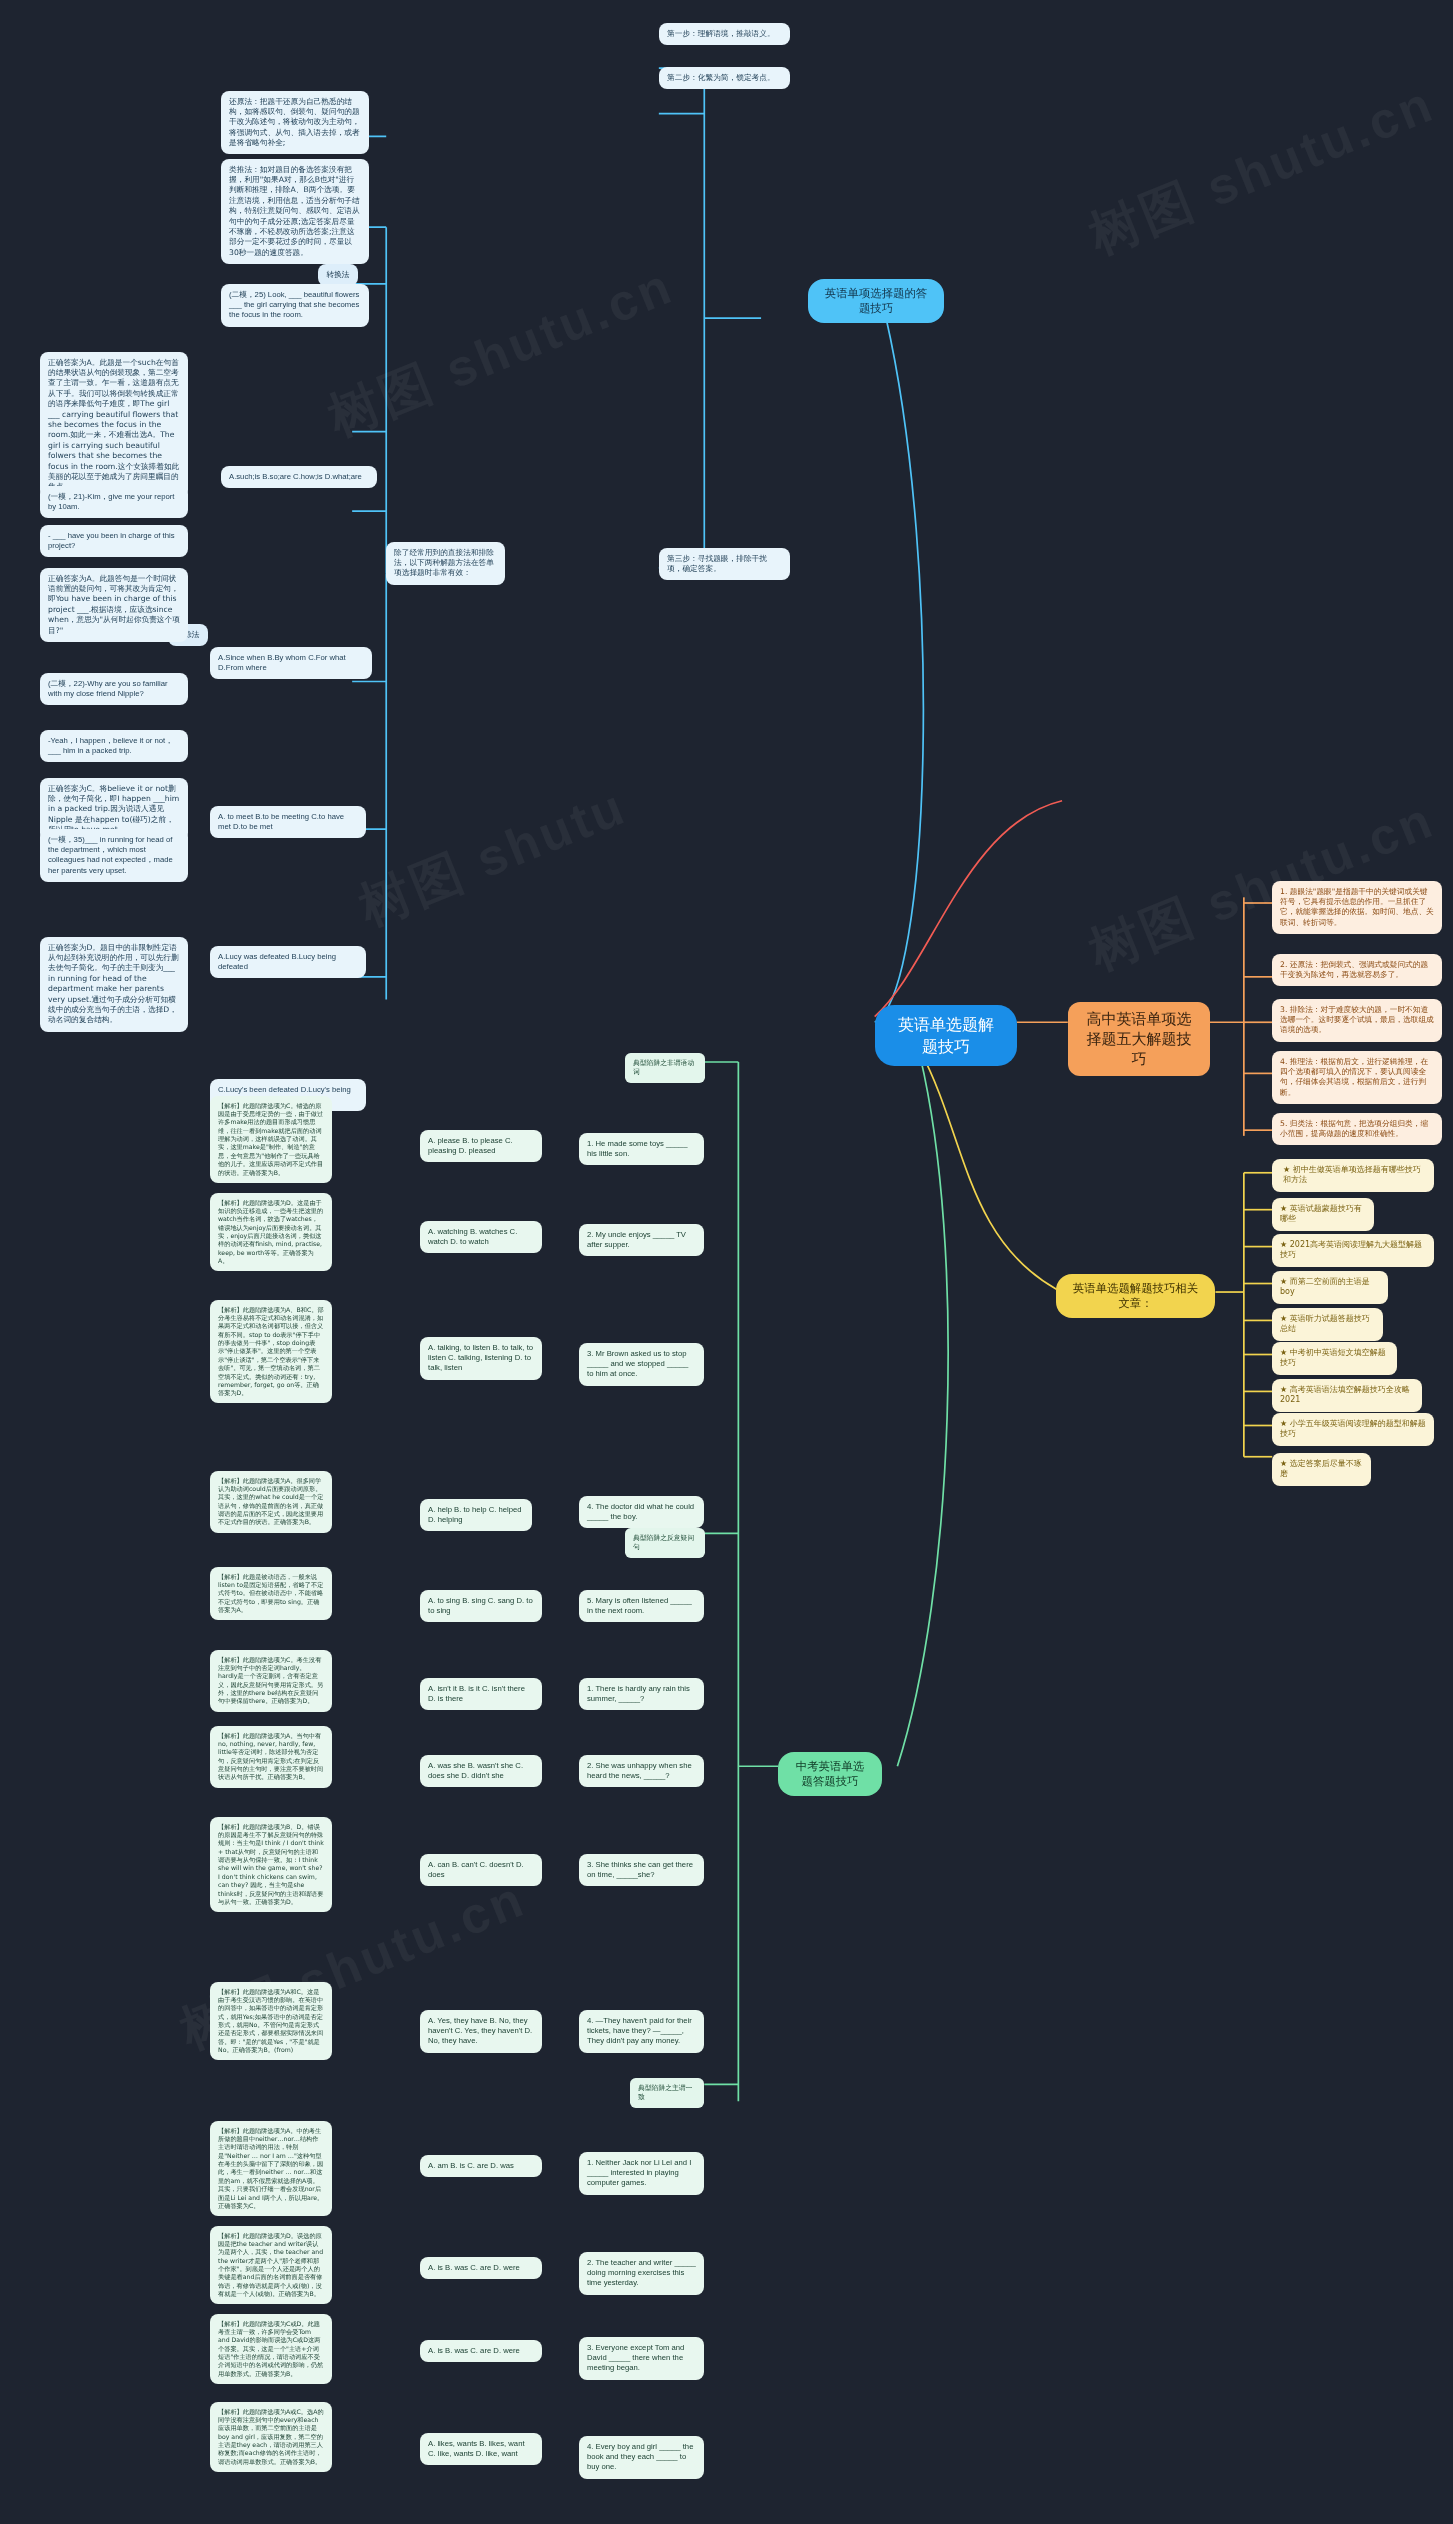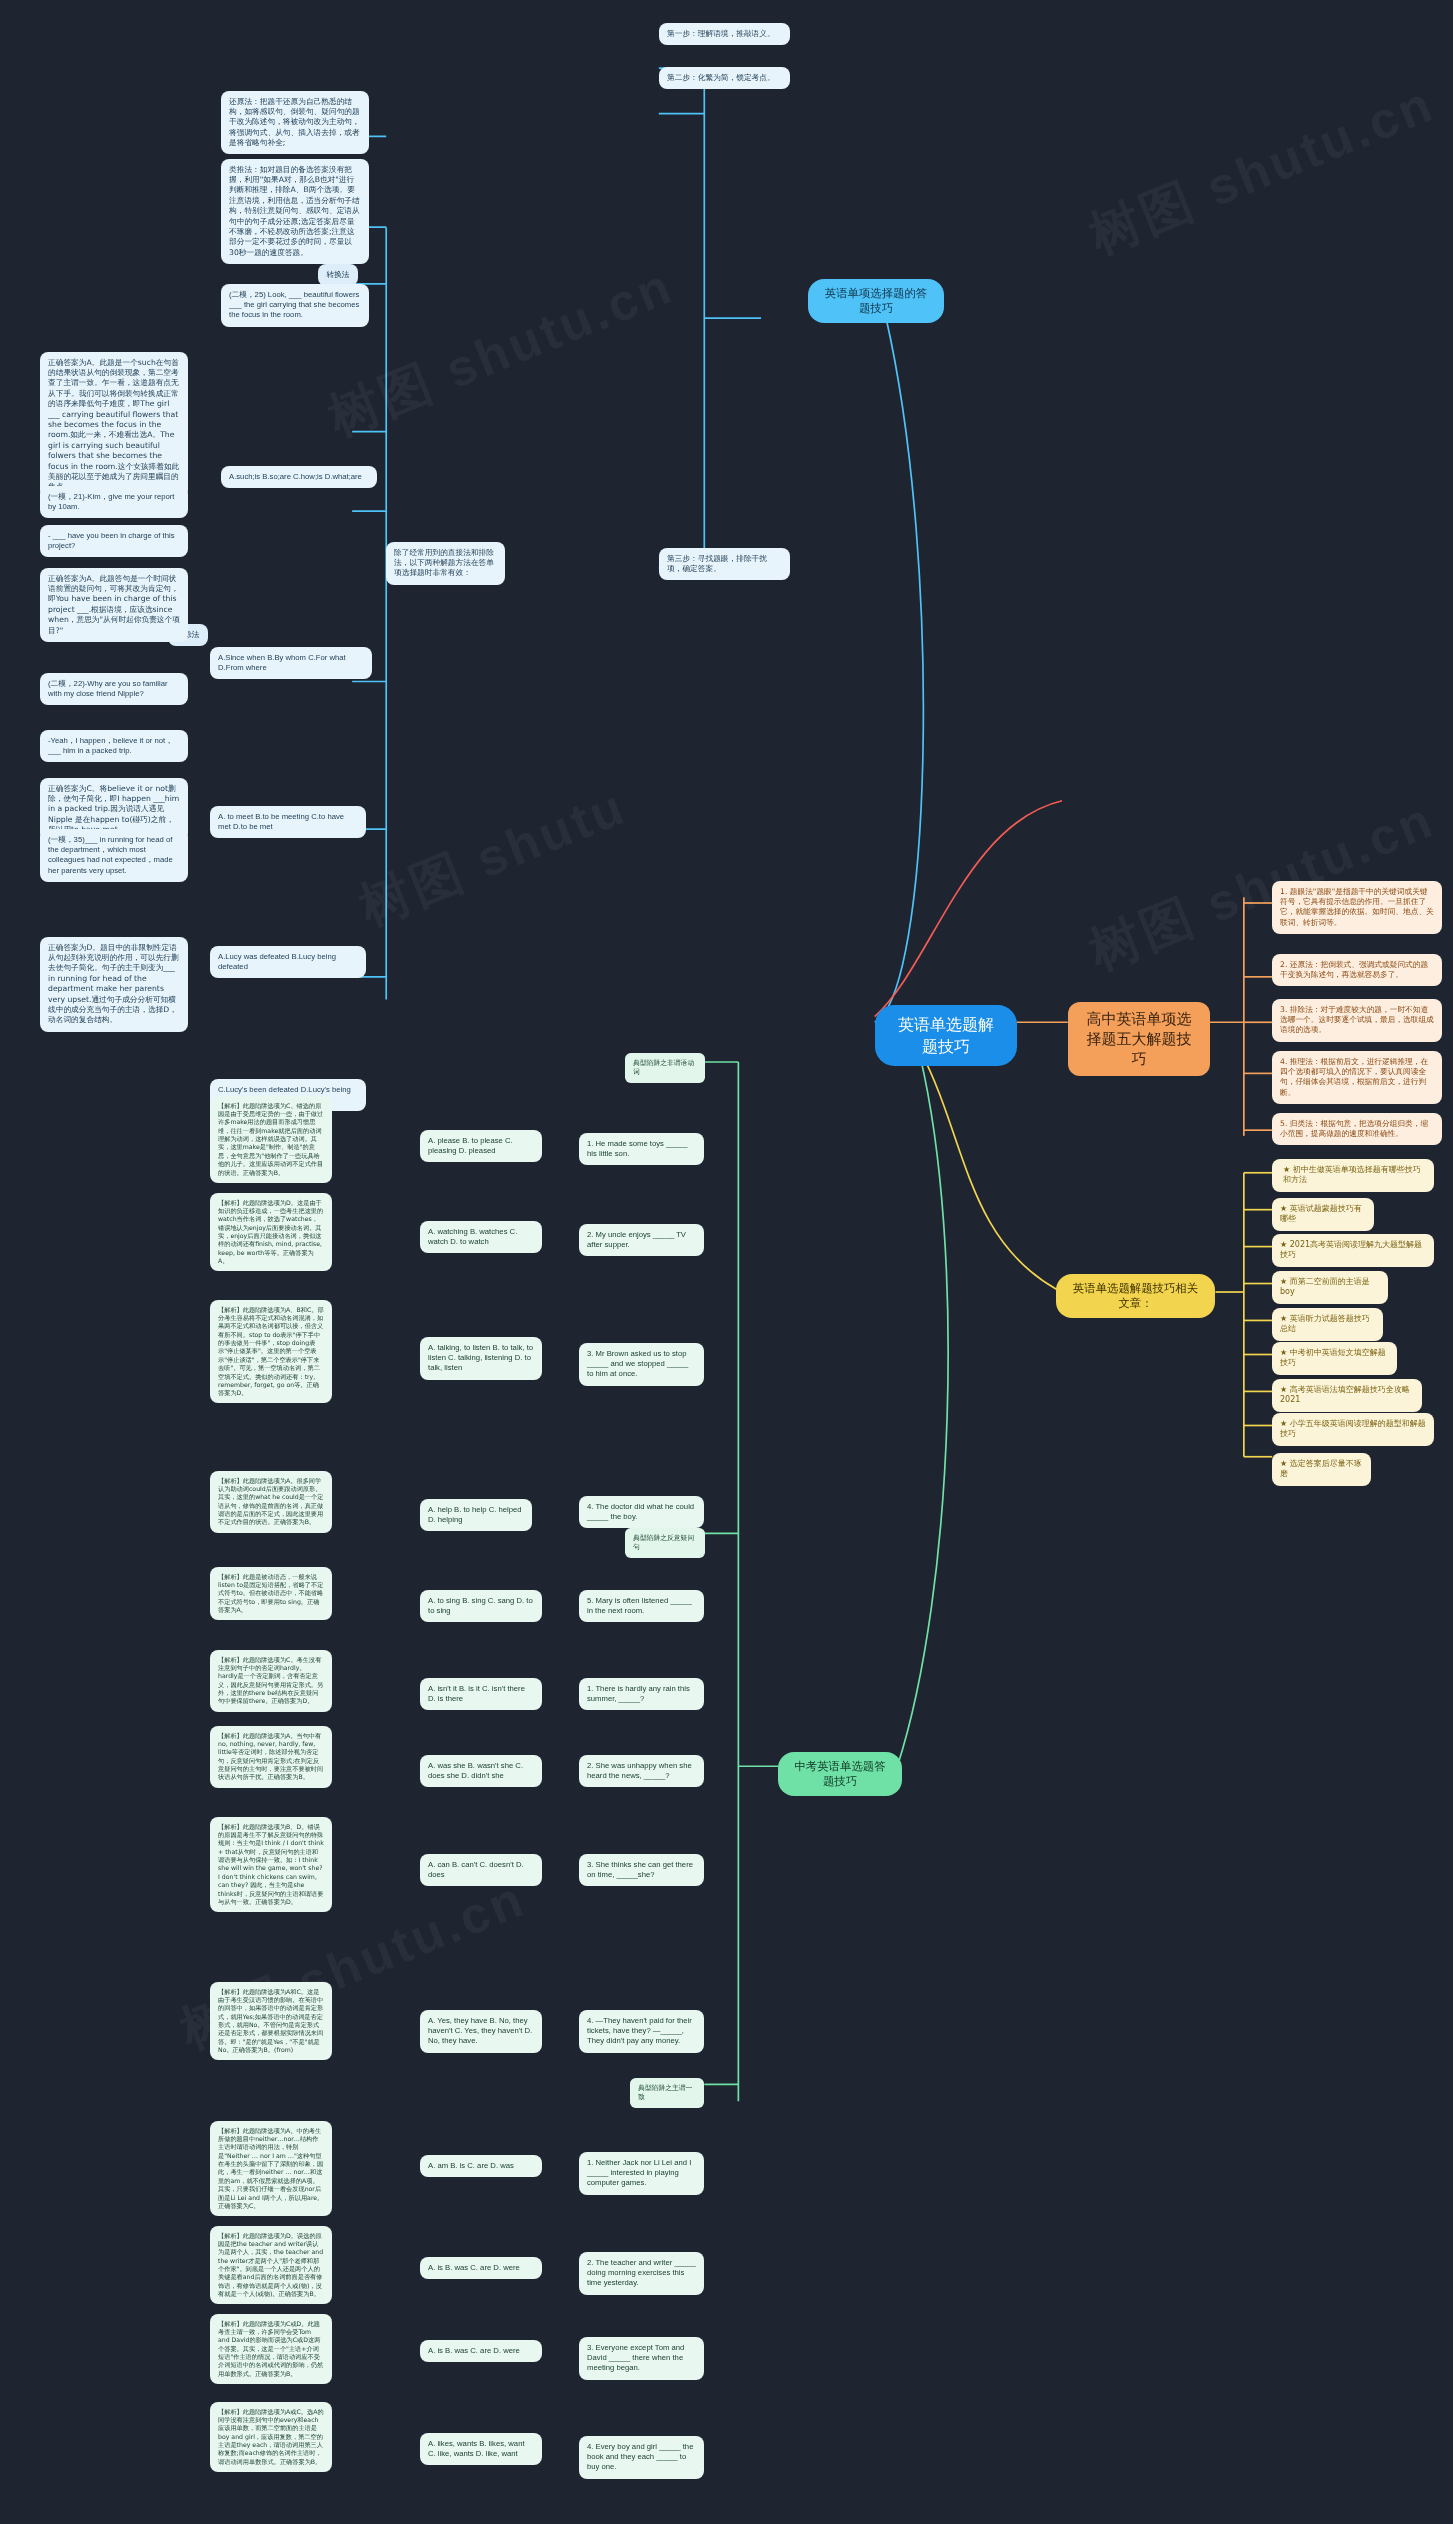--- a/index.html
+++ b/index.html
@@ -148,21 +148,21 @@
   <div class="node n-yellow-leaf cjk" style="left:1272px; top:1159px; width:162px;padding-left:11px;">★ 初中生做英语单项选择题有哪些技巧和方法</div>
   <div class="node n-yellow-leaf cjk" style="left:1272px; top:1198px; width:102px;">★ 英语试题蒙题技巧有哪些</div>
   <div class="node n-yellow-leaf cjk" style="left:1272px; top:1234px; width:162px;">★ 2021高考英语阅读理解九大题型解题技巧</div>
   <div class="node n-yellow-leaf cjk" style="left:1272px; top:1271px; width:116px;">★ 而第二空前面的主语是boy</div>
   <div class="node n-yellow-leaf cjk" style="left:1272px; top:1308px; width:111px;">★ 英语听力试题答题技巧总结</div>
   <div class="node n-yellow-leaf cjk" style="left:1272px; top:1342px; width:125px;">★ 中考初中英语短文填空解题技巧</div>
   <div class="node n-yellow-leaf cjk" style="left:1272px; top:1379px; width:150px;">★ 高考英语语法填空解题技巧全攻略2021</div>
   <div class="node n-yellow-leaf cjk" style="left:1272px; top:1413px; width:162px;">★ 小学五年级英语阅读理解的题型和解题技巧</div>
   <div class="node n-yellow-leaf cjk" style="left:1272px; top:1453px; width:99px;">★ 选定答案后尽量不琢磨</div>
 
-  <div class="node n-green-pill cjk" style="left:778px; top:1752px; width:124px;">中考英语单选题答题技巧</div>
+  <div class="node n-green-pill cjk" style="left:778px; top:1752px; width:104px;">中考英语单选题答题技巧</div>
 
   <div class="node n-green-sub cjk" style="left:625px; top:1053px; width:80px; font-size:6.8px;">典型陷阱之非谓语动词</div>
 
   <div class="node n-green-leaf" style="left:579px; top:1133px; width:125px;">1. He made some toys _____ his little son.</div>
   <div class="node n-green-leaf" style="left:420px; top:1130px; width:122px;">A. please B. to please C. pleasing D. pleased</div>
   <div class="node n-green-leaf cjk" style="left:210px; top:1096px; width:122px; font-size:6.2px;">【解析】此题陷阱选项为C。错选的原因是由于受思维定势的一些，由于做过许多make用法的题目而形成习惯思维，往往一看到make就把后面的动词理解为动词，这样就误选了动词。其实，这里make是"制作、制造"的意思，全句意思为"他制作了一些玩具给他的儿子。这里应该用动词不定式作目的状语。正确答案为B。</div>
 
   <div class="node n-green-leaf" style="left:579px; top:1224px; width:125px;">2. My uncle enjoys _____ TV after supper.</div>
   <div class="node n-green-leaf" style="left:420px; top:1221px; width:122px;">A. watching B. watches C. watch D. to watch</div>
   <div class="node n-green-leaf cjk" style="left:210px; top:1193px; width:122px; font-size:6.2px;">【解析】此题陷阱选项为D。这是由于知识的负迁移造成，一些考生把这里的watch当作名词，故选了watches，错误地认为enjoy后面要接动名词。其实，enjoy后面只能接动名词，类似这样的动词还有finish, mind, practise, keep, be worth等等。正确答案为A。</div>

